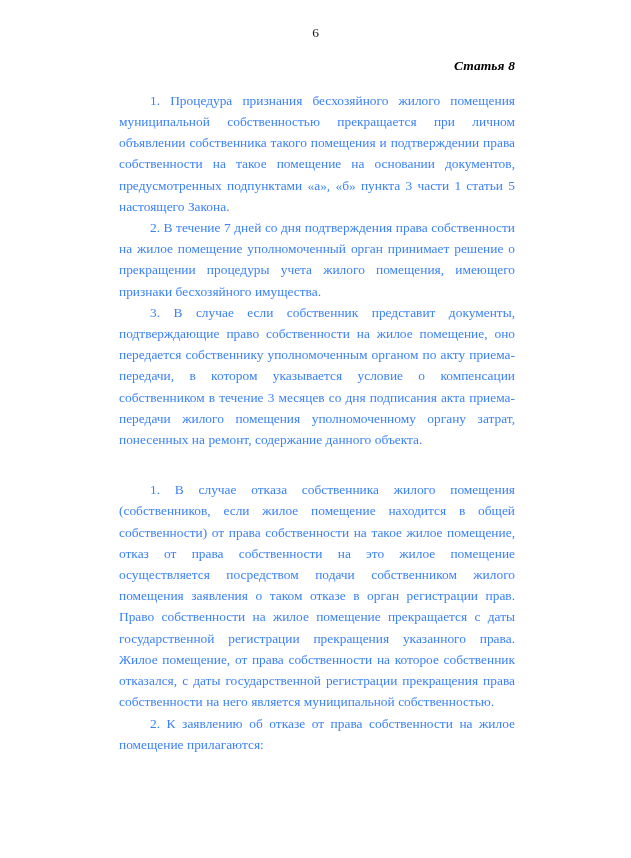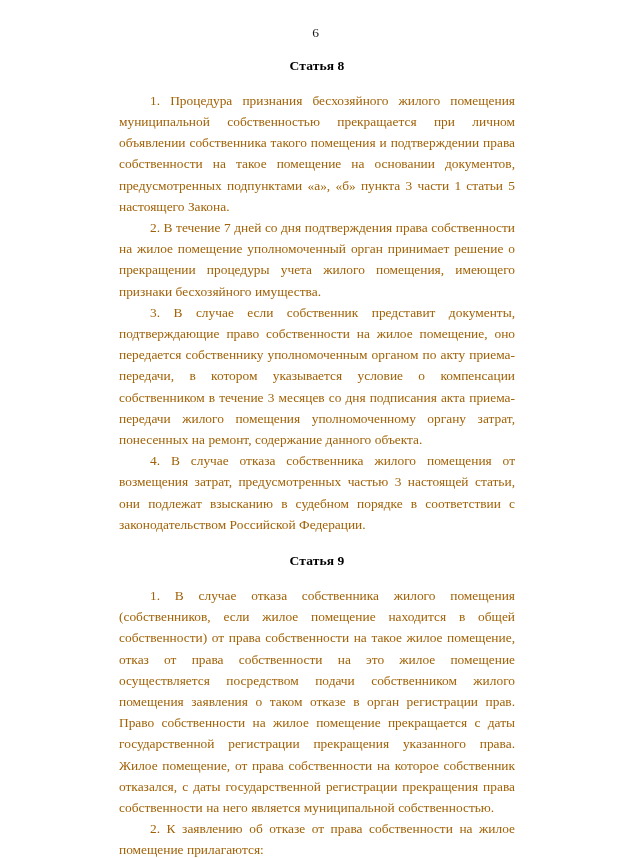--- a/index.html
+++ b/index.html
@@ -40,41 +40,42 @@
     top: 57px;
     left: 119px;
     width: 396px;
   }
 
   .article-heading {
     font-size: 13.5px;
     font-weight: bold;
     line-height: 1.32;
     margin: 0 0 3px 0;
-    text-align: center;
+    text-align: right;
     color: #000000;
     letter-spacing: 0.1px;
+    font-style: italic;
   }
 
   .spacer-after-heading {
     height: 12px;
   }
 
   .spacer-before-heading {
     height: 17px;
   }
 
   p.body-par {
     font-size: 13.4px;
     line-height: 21.2px;
     margin: 0;
     text-align: justify;
     text-indent: 31px;
     text-justify: inter-word;
-    color: #a16207;
+    color: #3b82f6;
     word-spacing: 0.1px;
     hyphens: none;
   }
 
   
   p.body-par:last-child {
     text-align-last: left;
   }
 </style>
 </head>
@@ -85,24 +86,22 @@
   <div class="page-number">6</div>
 
   <div class="content">
 
     <div class="article-heading">Статья 8</div>
     <div class="spacer-after-heading"></div>
 
     <p class="body-par">1. Процедура признания бесхозяйного жилого помещения муниципальной собственностью прекращается при личном объявлении собственника такого помещения и подтверждении права собственности на такое помещение на основании документов, предусмотренных подпунктами «а», «б» пункта 3 части 1 статьи 5 настоящего Закона.</p>
     <p class="body-par">2. В течение 7 дней со дня подтверждения права собственности на жилое помещение уполномоченный орган принимает решение о прекращении процедуры учета жилого помещения, имеющего признаки бесхозяйного имущества.</p>
     <p class="body-par">3. В случае если собственник представит документы, подтверждающие право собственности на жилое помещение, оно передается собственнику уполномоченным органом по акту приема-передачи, в котором указывается условие о компенсации собственником в течение 3 месяцев со дня подписания акта приема-передачи жилого помещения уполномоченному органу затрат, понесенных на ремонт, содержание данного объекта.</p>
-    <p class="body-par">4. В случае отказа собственника жилого помещения от возмещения затрат, предусмотренных частью 3 настоящей статьи, они подлежат взысканию в судебном порядке в соответствии с законодательством Российской Федерации.</p>
 
     <div class="spacer-before-heading"></div>
 
-    <div class="article-heading">Статья 9</div>
     <div class="spacer-after-heading"></div>
 
     <p class="body-par">1. В случае отказа собственника жилого помещения (собственников, если жилое помещение находится в общей собственности) от права собственности на такое жилое помещение, отказ от права собственности на это жилое помещение осуществляется посредством подачи собственником жилого помещения заявления о таком отказе в орган регистрации прав. Право собственности на  жилое помещение прекращается с даты государственной регистрации прекращения указанного права. Жилое помещение, от права собственности на которое собственник отказался, с даты государственной регистрации прекращения права собственности на него является муниципальной собственностью.</p>
     <p class="body-par">2. К заявлению об отказе от права собственности на жилое помещение прилагаются:</p>
 
   </div>
 </div>
 
 </body></html>

